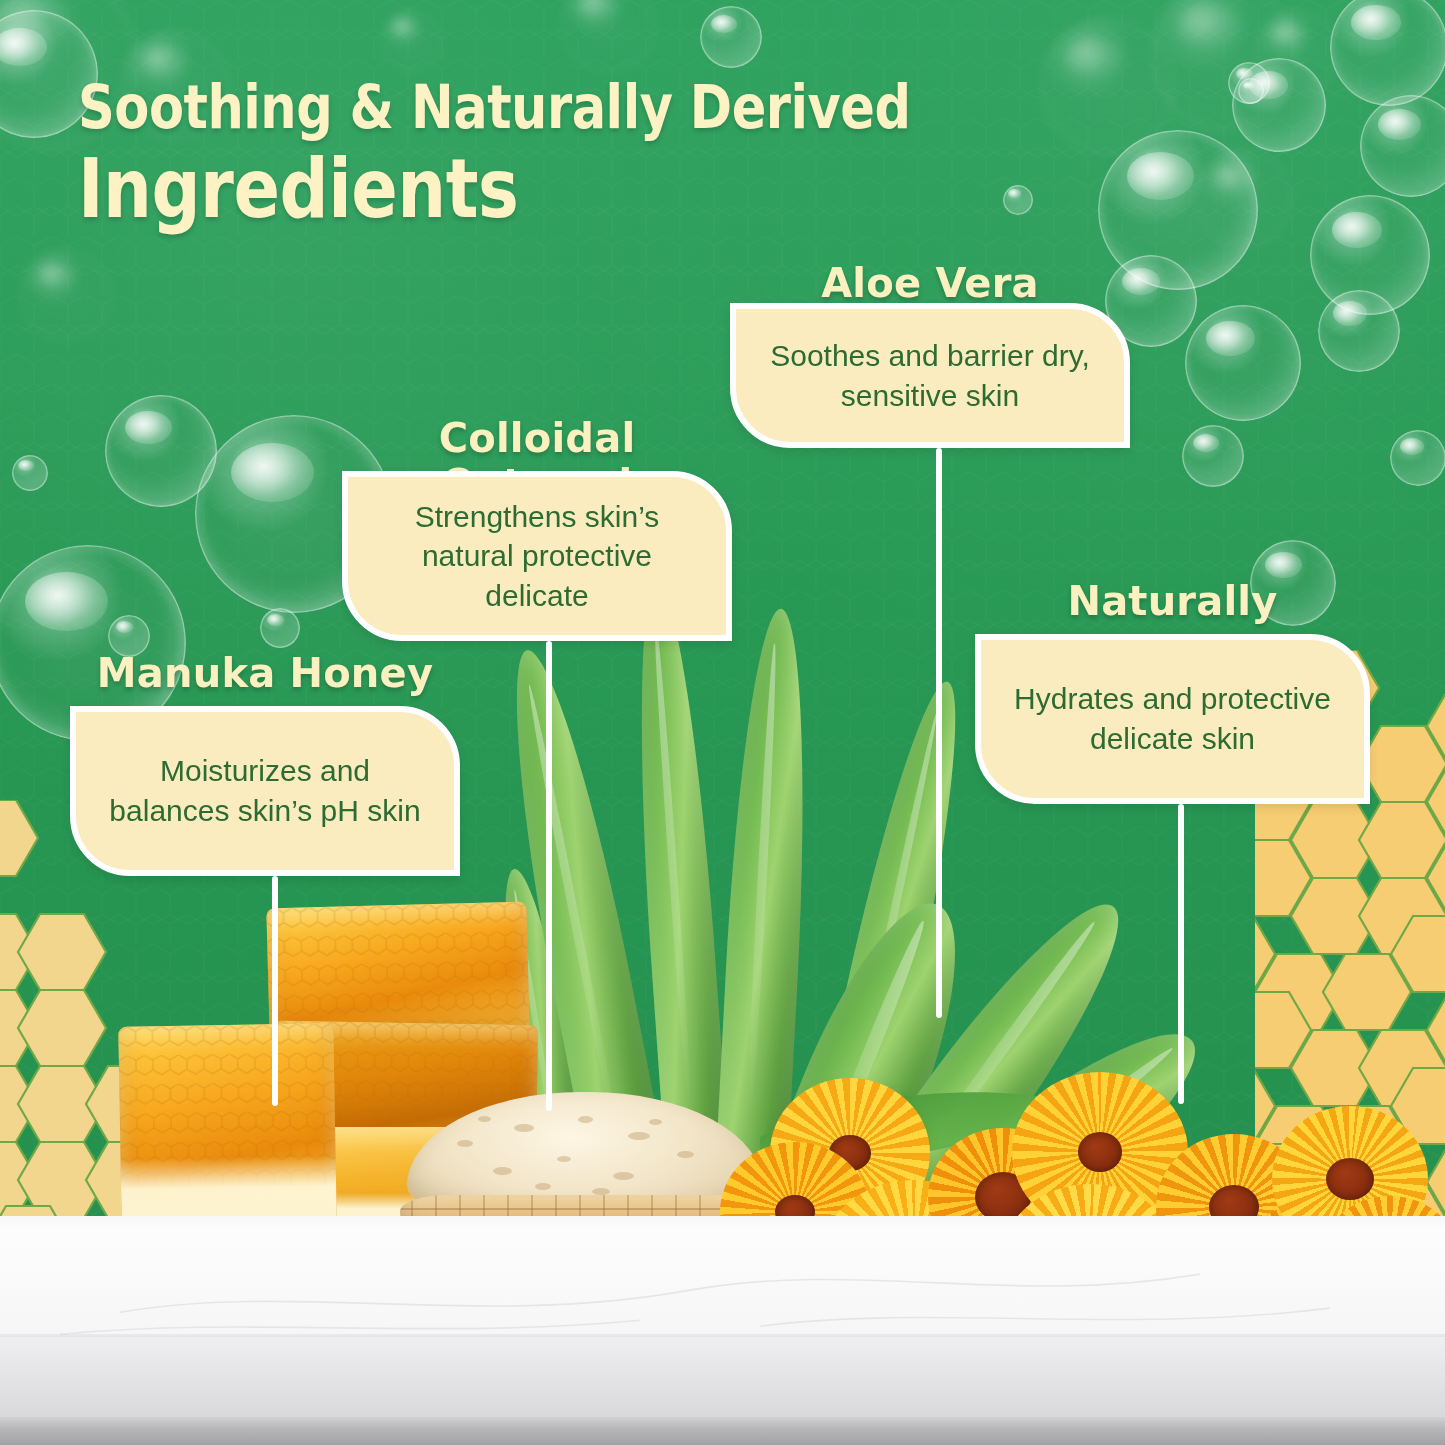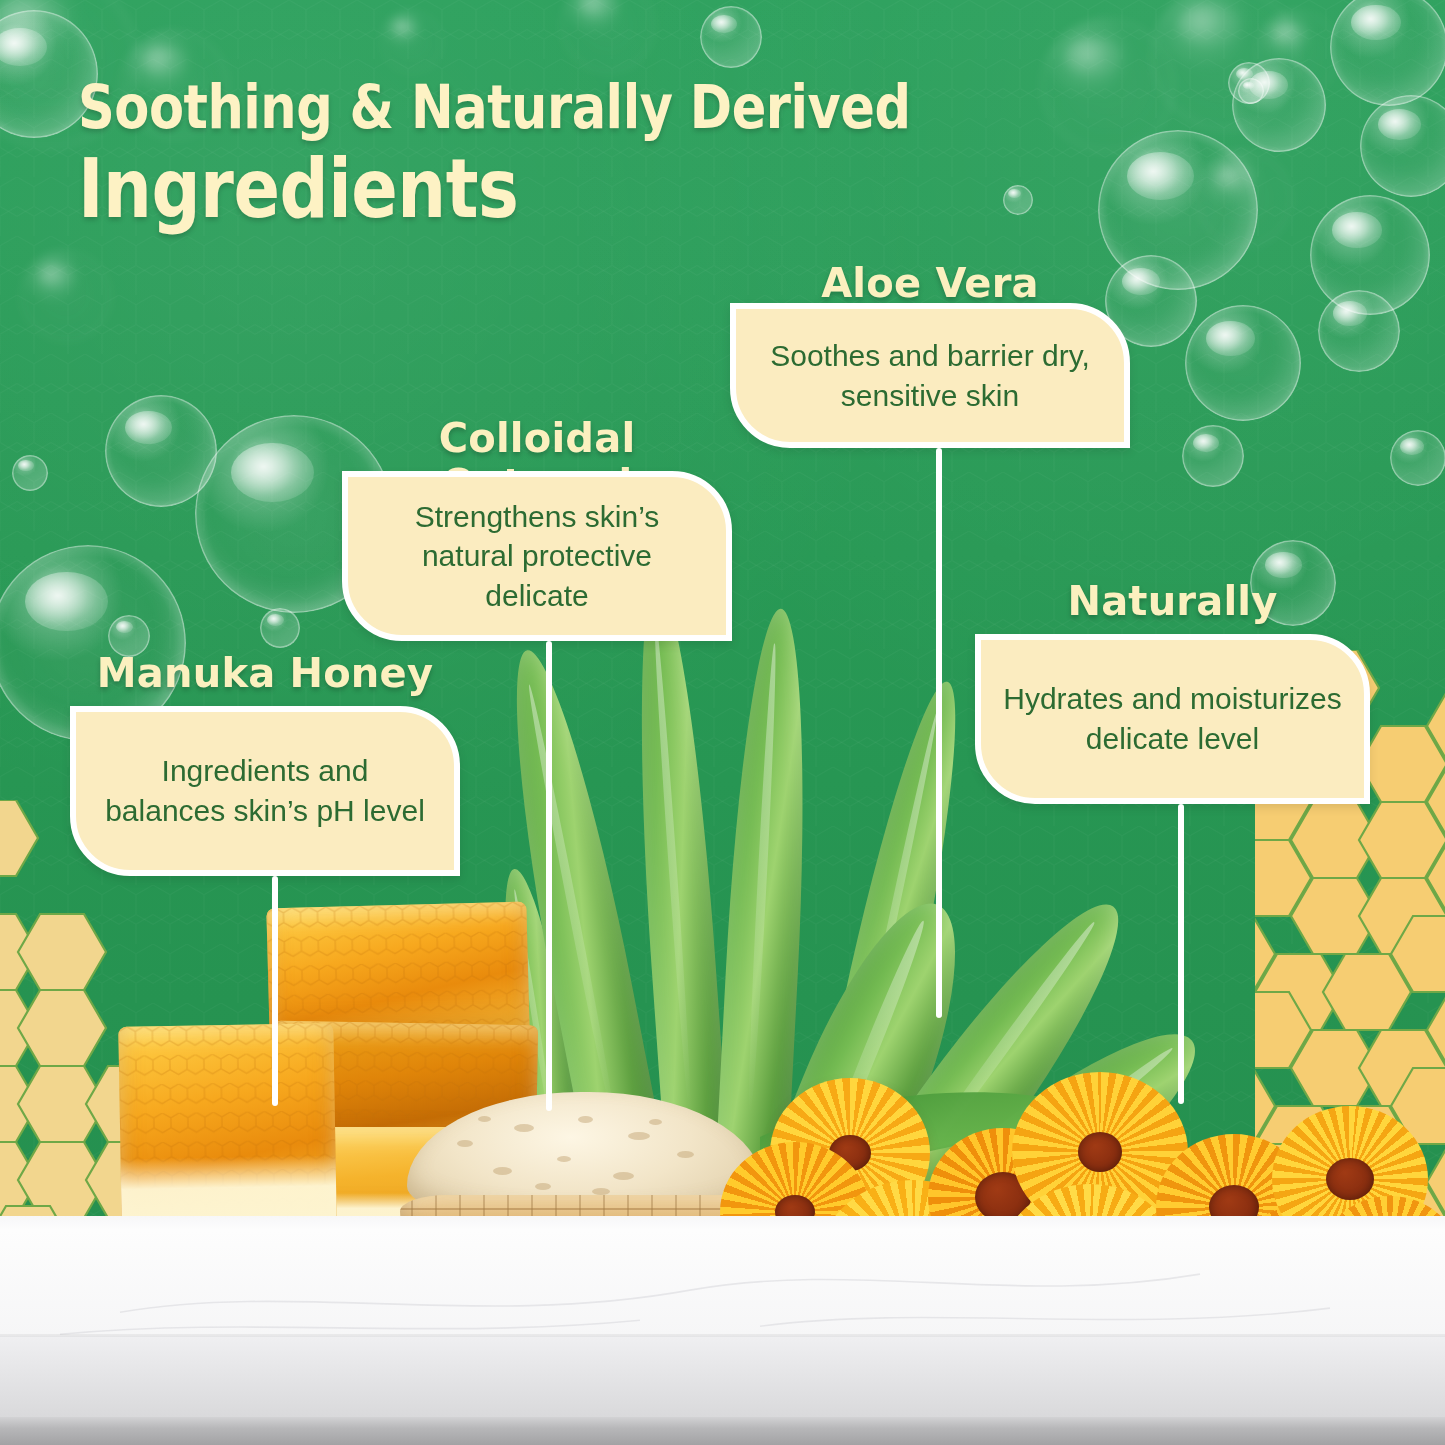--- a/index.html
+++ b/index.html
@@ -447,23 +447,23 @@
   <div class="stem" style="position:absolute; left:936px; top:448px; height:570px; width:6px; background:#ffffff; border-radius:3px;"></div>
 
   <div class="callout" style="left:342px; top:415px; width:390px; height:225px;">
     <div class="cname" style="top:0px;">Colloidal Oatmeal</div>
     <div class="cbox" style="top:56px; height:170px;">Strengthens skin’s natural protective delicate</div>
   </div>
   <div class="stem" style="position:absolute; left:546px; top:641px; height:470px; width:6px; background:#ffffff; border-radius:3px;"></div>
 
   <div class="callout" style="left:975px; top:578px; width:395px; height:225px;">
     <div class="cname" style="top:0px;">Naturally</div>
-    <div class="cbox" style="top:56px; height:170px;">Hydrates and moisturizes delicate level</div>
+    <div class="cbox" style="top:56px; height:170px;">Hydrates and protective delicate skin</div>
   </div>
   <div class="stem" style="position:absolute; left:1178px; top:804px; height:300px; width:6px; background:#ffffff; border-radius:3px;"></div>
 
   <div class="callout" style="left:70px; top:650px; width:390px; height:225px;">
     <div class="cname" style="top:0px;">Manuka Honey</div>
-    <div class="cbox" style="top:56px; height:170px;">Ingredients and balances skin’s pH level</div>
+    <div class="cbox" style="top:56px; height:170px;">Moisturizes and balances skin’s pH skin</div>
   </div>
   <div class="stem" style="position:absolute; left:272px; top:876px; height:230px; width:6px; background:#ffffff; border-radius:3px;"></div>
 
 </div>
 
 </body></html>

